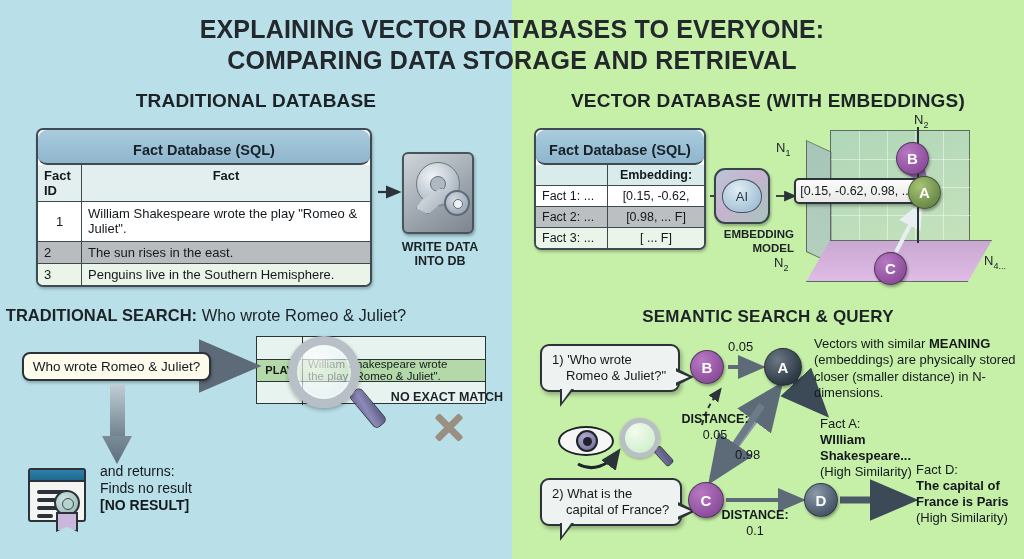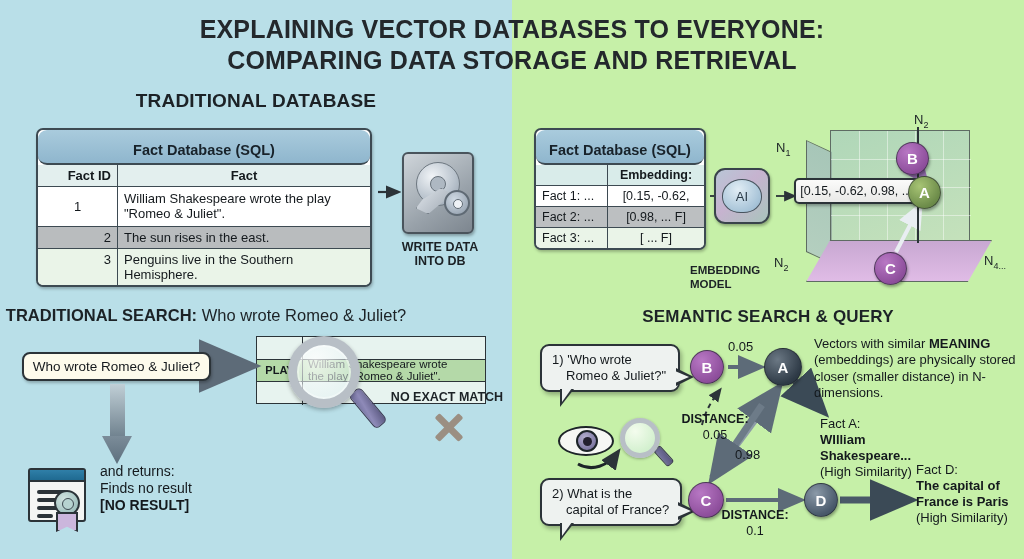--- a/index.html
+++ b/index.html
@@ -58,21 +58,21 @@
     text-align: center; font-weight: bold; font-size: 14.5px;
     color: #18222a; padding: 12px 0 5px; border-bottom: 2px solid #3d4a52; border-radius: 9px;
   }
   .db-row { display: flex; border-bottom: 1.5px solid #3d4a52; }
   .db-row:last-child { border-bottom: none; }
   .db-cell { padding: 3px 6px; font-size: 13px; color: #14191d; }
   .db-head-cell { font-weight: bold; text-align: center; background: #e3efee; }
 
   
   #table-left { left: 36px; top: 128px; width: 336px; }
-  #table-left .c1 { width: 80px; text-align: right; border-right: 1.5px solid #3d4a52; }
+  #table-left .c1 { width: 44px; text-align: left; border-right: 1.5px solid #3d4a52; }
   #table-left .c2 { flex: 1; }
   #table-left .r1 { background: #ffffff; }
   #table-left .r2 { background: #b9bcbe; }
   #table-left .r3 { background: #eaf4e8; }
   #table-left .rowtall .db-cell { padding-top: 4px; padding-bottom: 4px; line-height: 1.18; }
   #table-left .rowtall .c1 { display:flex; align-items:center; justify-content:center; }
 
   
   #table-right { left: 534px; top: 128px; width: 172px; }
   #table-right .c1 { width: 72px; border-right: 1.5px solid #3d4a52; font-size: 12.5px; }
@@ -207,22 +207,22 @@
     display:flex; align-items:center; justify-content:center;
   }
   #ai-brain {
     width: 40px; height: 34px; border-radius: 50% 50% 46% 46%;
     background: radial-gradient(circle at 40% 30%, #e1edf5, #a8c4d8 70%, #8fafc6);
     border: 1.8px solid #47535d;
     display:flex; align-items:center; justify-content:center;
     font-size: 13px; font-weight:normal; color:#2b3b48;
   }
   #ai-label {
-    position:absolute; left:690px; top:228px; width:104px; text-align:left;
-    font-size: 11.5px; font-weight:bold; color:#1c2226; line-height:1.18; z-index:5;margin-top:36px;
+    position:absolute; left:690px; top:228px; width:104px; text-align:right;
+    font-size: 11.5px; font-weight:bold; color:#1c2226; line-height:1.18; z-index:5;
   }
 
   #cube { position:absolute; left:806px; top:130px; width:186px; height:152px; z-index:3; }
   #cube-back {
     position:absolute; left:24px; top:0; width:140px; height:112px;
     background: linear-gradient(160deg, rgba(168,206,190,.75), rgba(196,216,200,.6));
     border: 1.5px solid #5e6b63;
   }
   #cube-left {
     position:absolute; left:0; top:22px; width:26px; height:112px;
@@ -345,20 +345,21 @@
 <div id="canvas">
 
   <div class="half-right"></div>
 
   <div id="main-title">
     <div>EXPLAINING VECTOR DATABASES TO EVERYONE:</div>
     <div>COMPARING DATA STORAGE AND RETRIEVAL</div>
   </div>
 
   <div class="section-title" id="title-left">TRADITIONAL DATABASE</div>
+  <div class="section-title" id="title-right">VECTOR DATABASE (WITH EMBEDDINGS)</div>
 
   <div class="db-table" id="table-left">
     <div class="db-title">Fact Database (SQL)</div>
     <div class="db-row">
       <div class="db-cell db-head-cell c1">Fact ID</div>
       <div class="db-cell db-head-cell c2">Fact</div>
     </div>
     <div class="db-row r1 rowtall">
       <div class="db-cell c1">1</div>
       <div class="db-cell c2">William Shakespeare wrote the play "Romeo &amp; Juliet".</div>

